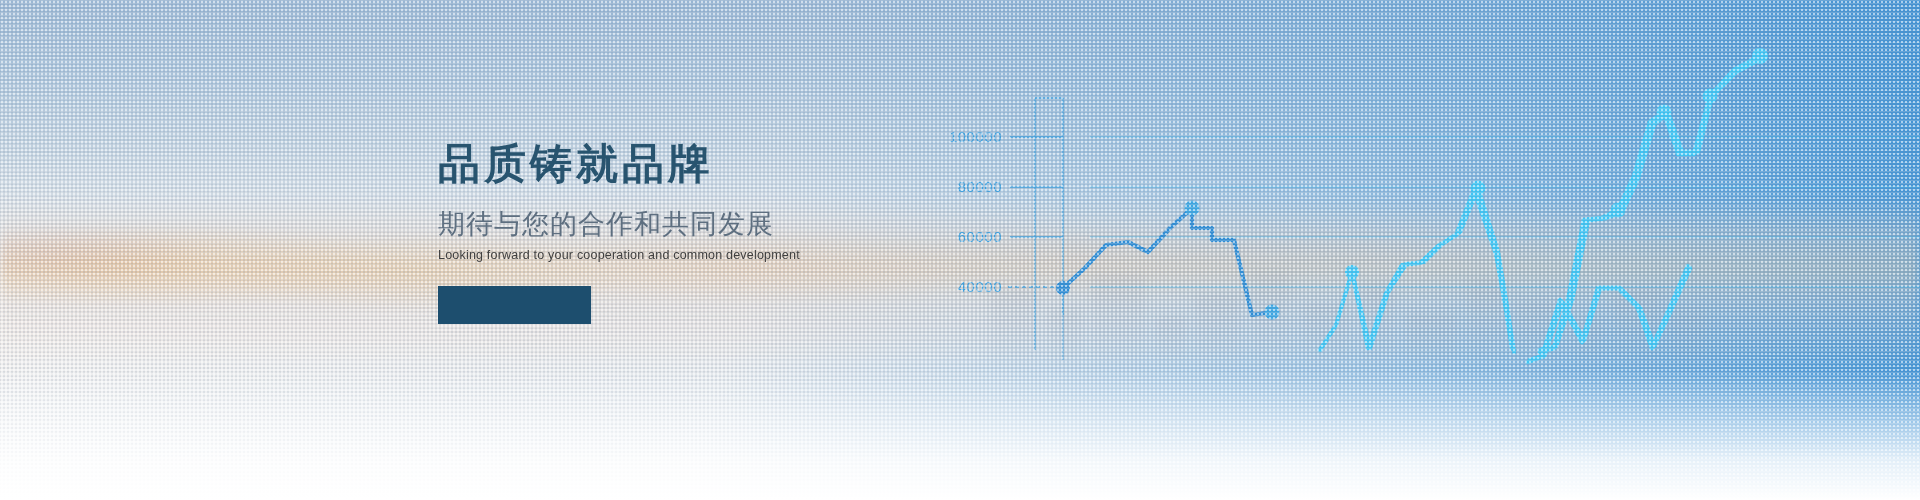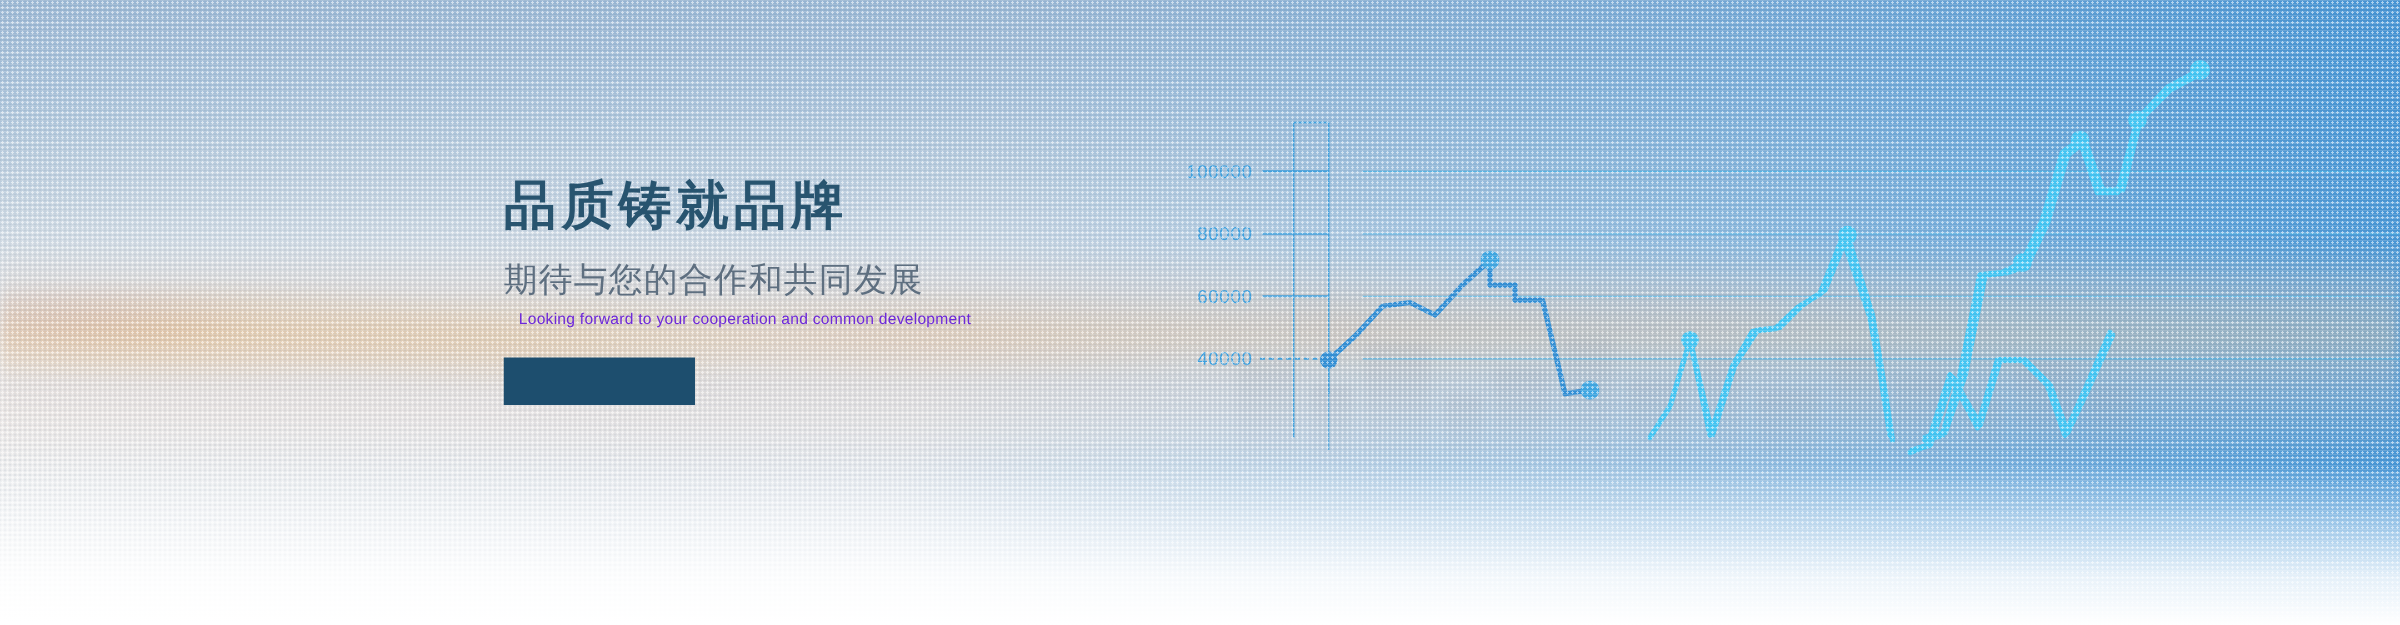--- a/index.html
+++ b/index.html
@@ -106,21 +106,21 @@
     position: absolute;
     left: 0; right: 0; bottom: 0;
     height: 130px;
     background: linear-gradient(180deg, rgba(255,255,255,0) 0%, rgba(255,255,255,0.85) 70%, #ffffff 100%);
     pointer-events: none;
   }
 
   
   .copy {
     position: absolute;
-    left: 403px;
+    left: 438px;
     top: 140px;
     width: 420px;
   }
   .headline {
     font-size: 42px;
     line-height: 1.12;
     letter-spacing: 4px;
     font-weight: 700;
     color: #28546f;
     margin: 0;
@@ -129,25 +129,25 @@
   .subhead {
     margin: 22px 14px 0 0;
     font-size: 27px;
     line-height: 1.15;
     letter-spacing: 1px;
     font-weight: 400;
     color: #5e6f80;
     white-space: nowrap;
   }
   .subhead-en {
-    margin: 8px 0 0 12px;
+    margin: 8px 0 0 0;
     font-size: 12.5px;
     letter-spacing: 0.2px;
     font-weight: 400;
-    color: #6d28d9;
+    color: #404040;
     white-space: nowrap;
   }
   .cta {
     margin-top: 24px;
     width: 153px;
     height: 38px;
     background: #1d4e6e;
     border: none;
     display: block;
     cursor: pointer;

